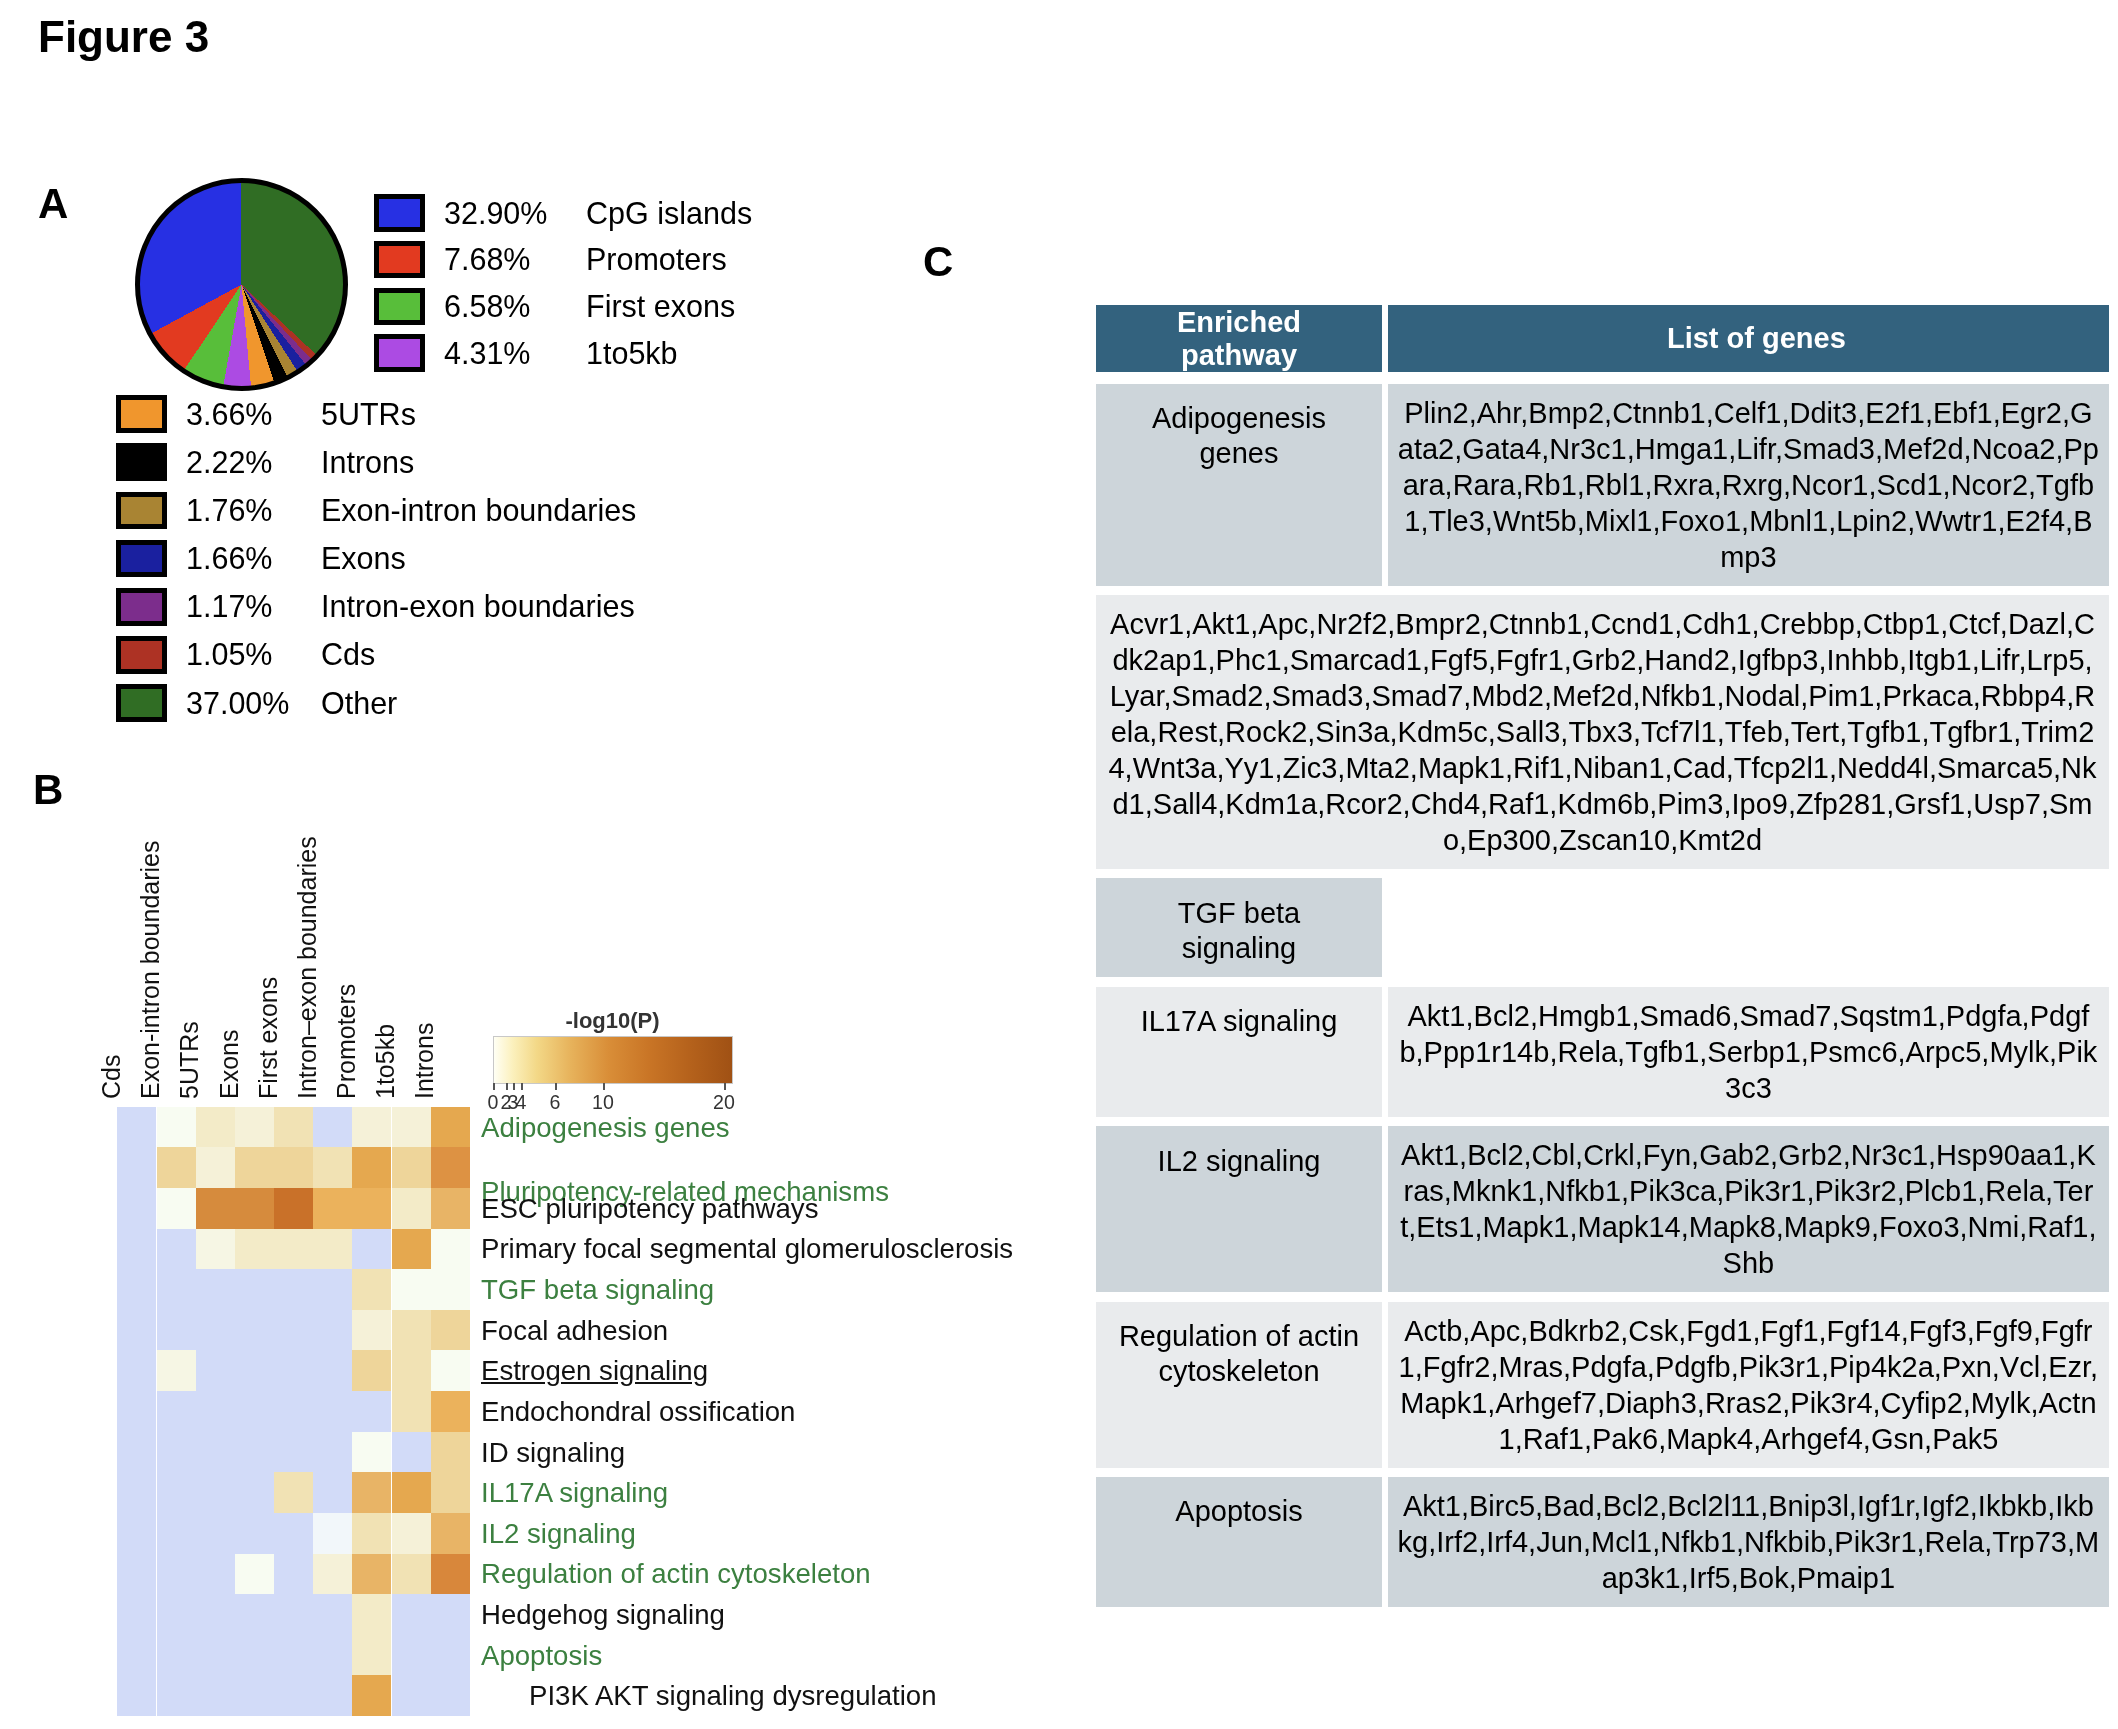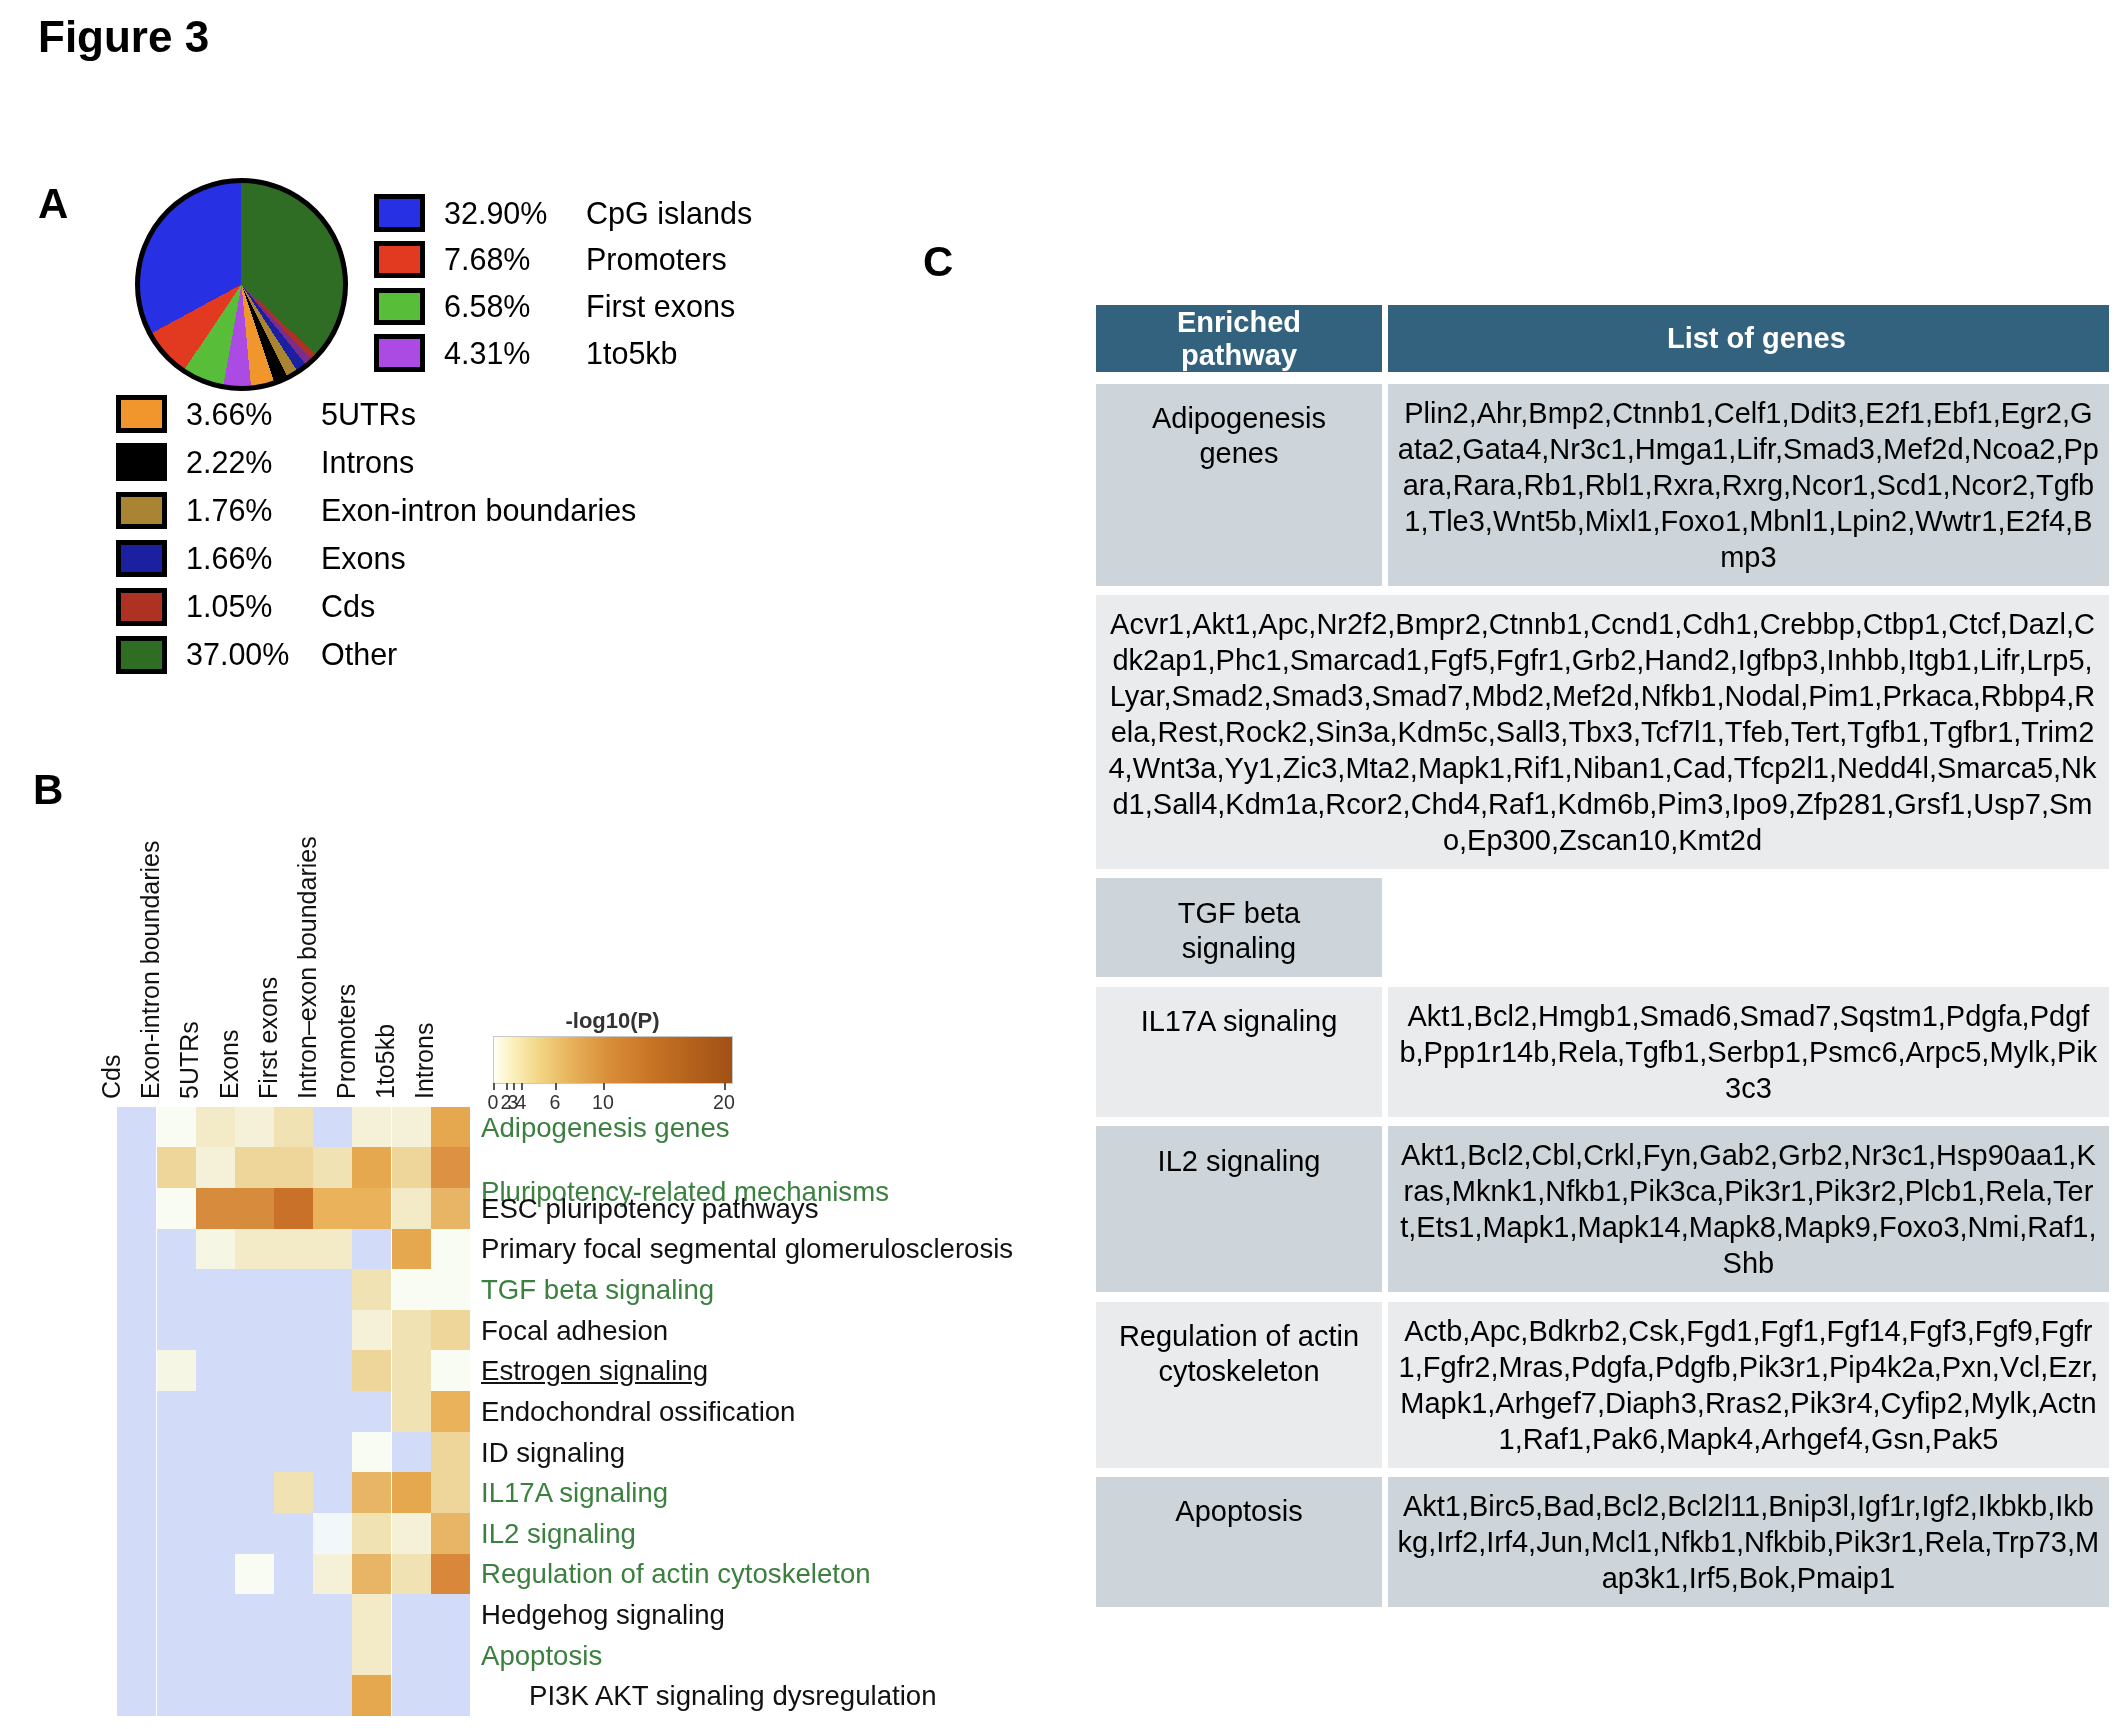--- a/index.html
+++ b/index.html
@@ -91,20 +91,25 @@
       </div>
       <div class="legend-item">
         <span class="swatch" style="background: rgb(169, 132, 51);"></span>
         <span class="leg-pct">1.76%</span>
         <span class="leg-name">Exon-intron boundaries</span>
       </div>
       <div class="legend-item">
         <span class="swatch" style="background: rgb(26, 32, 159);"></span>
         <span class="leg-pct">1.66%</span>
         <span class="leg-name">Exons</span>
+      </div>
+      <div class="legend-item">
+        <span class="swatch" style="background: rgb(124, 45, 140);"></span>
+        <span class="leg-pct">1.17%</span>
+        <span class="leg-name">Intron-exon boundaries</span>
       </div>
       <div class="legend-item">
         <span class="swatch" style="background: rgb(173, 50, 36);"></span>
         <span class="leg-pct">1.05%</span>
         <span class="leg-name">Cds</span>
       </div>
       <div class="legend-item">
         <span class="swatch" style="background: rgb(48, 109, 36);"></span>
         <span class="leg-pct">37.00%</span>
         <span class="leg-name">Other</span>

